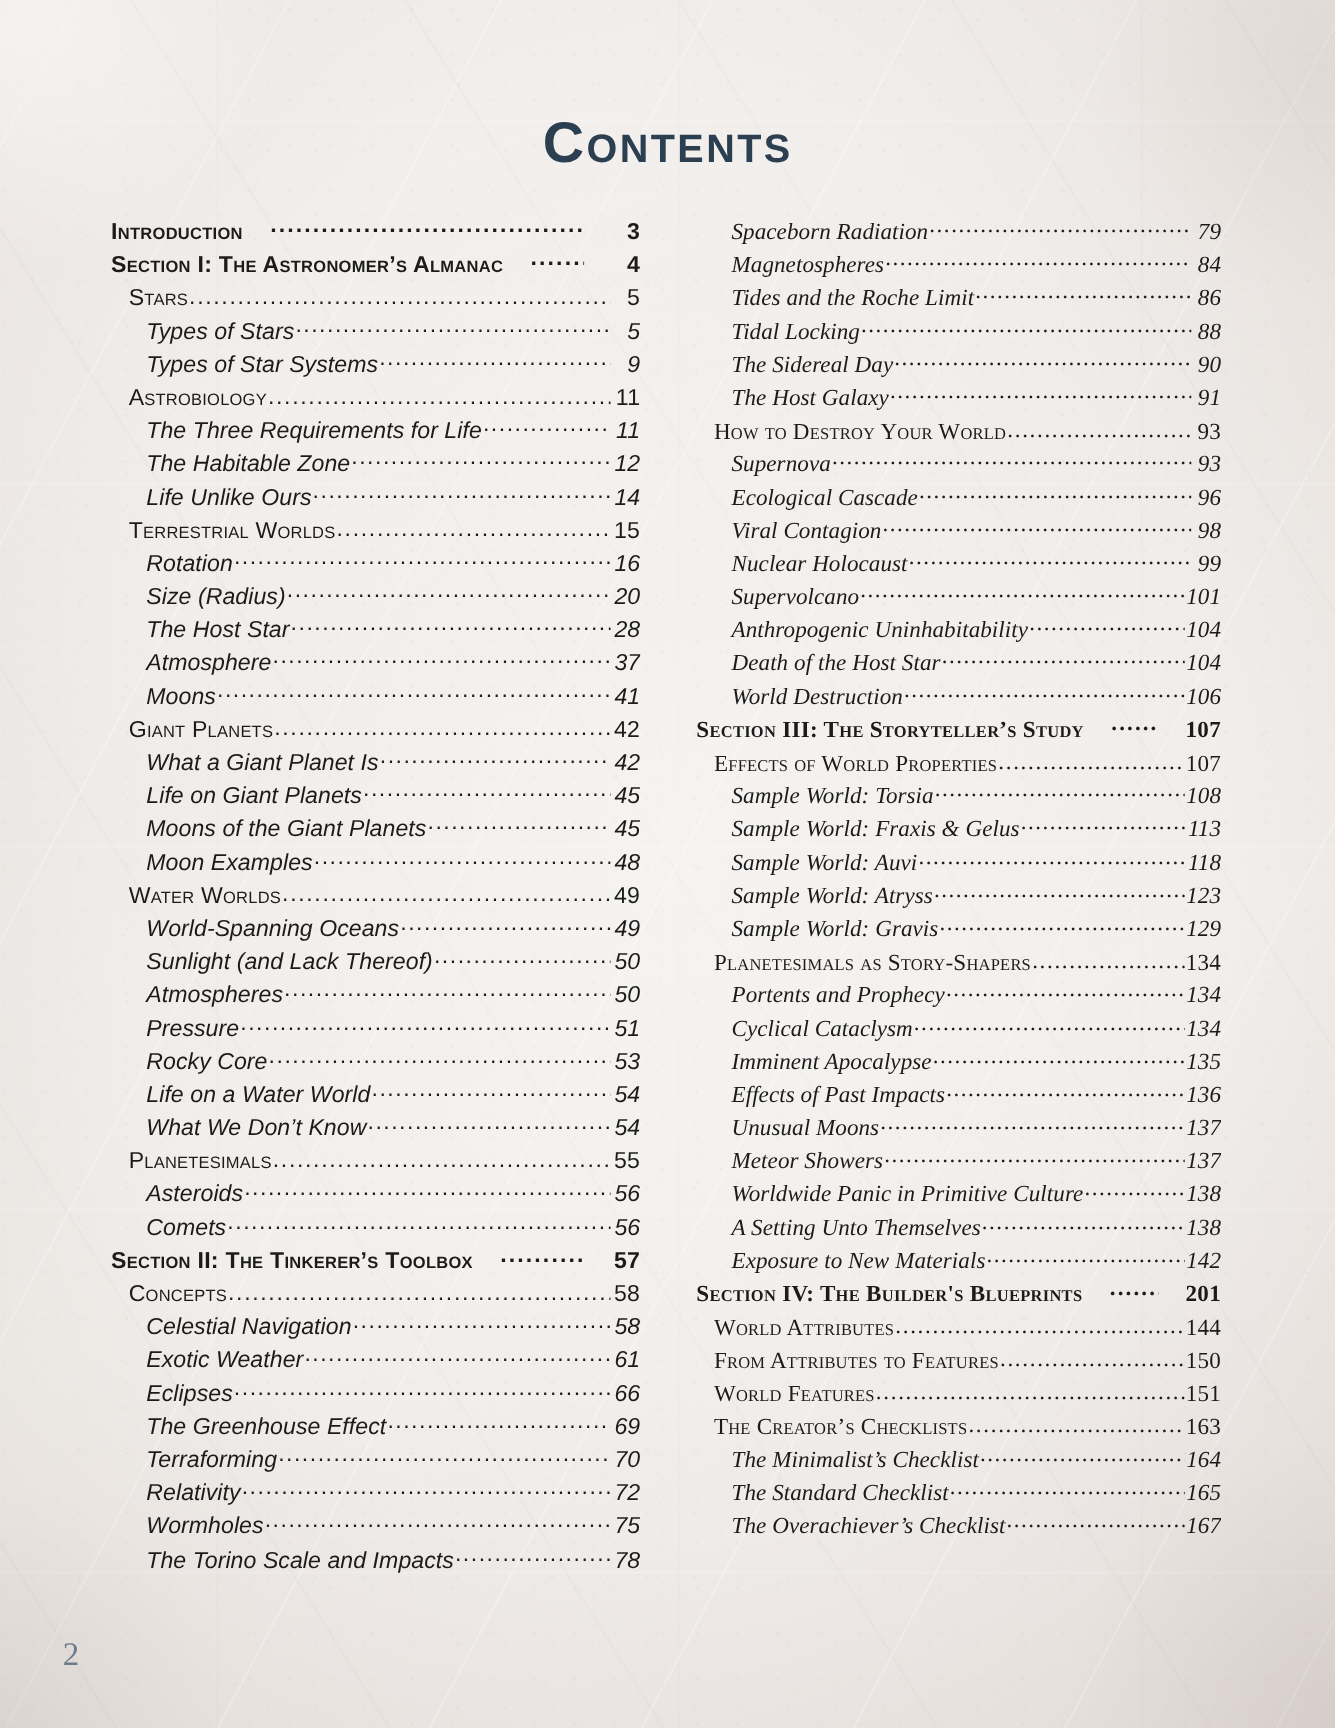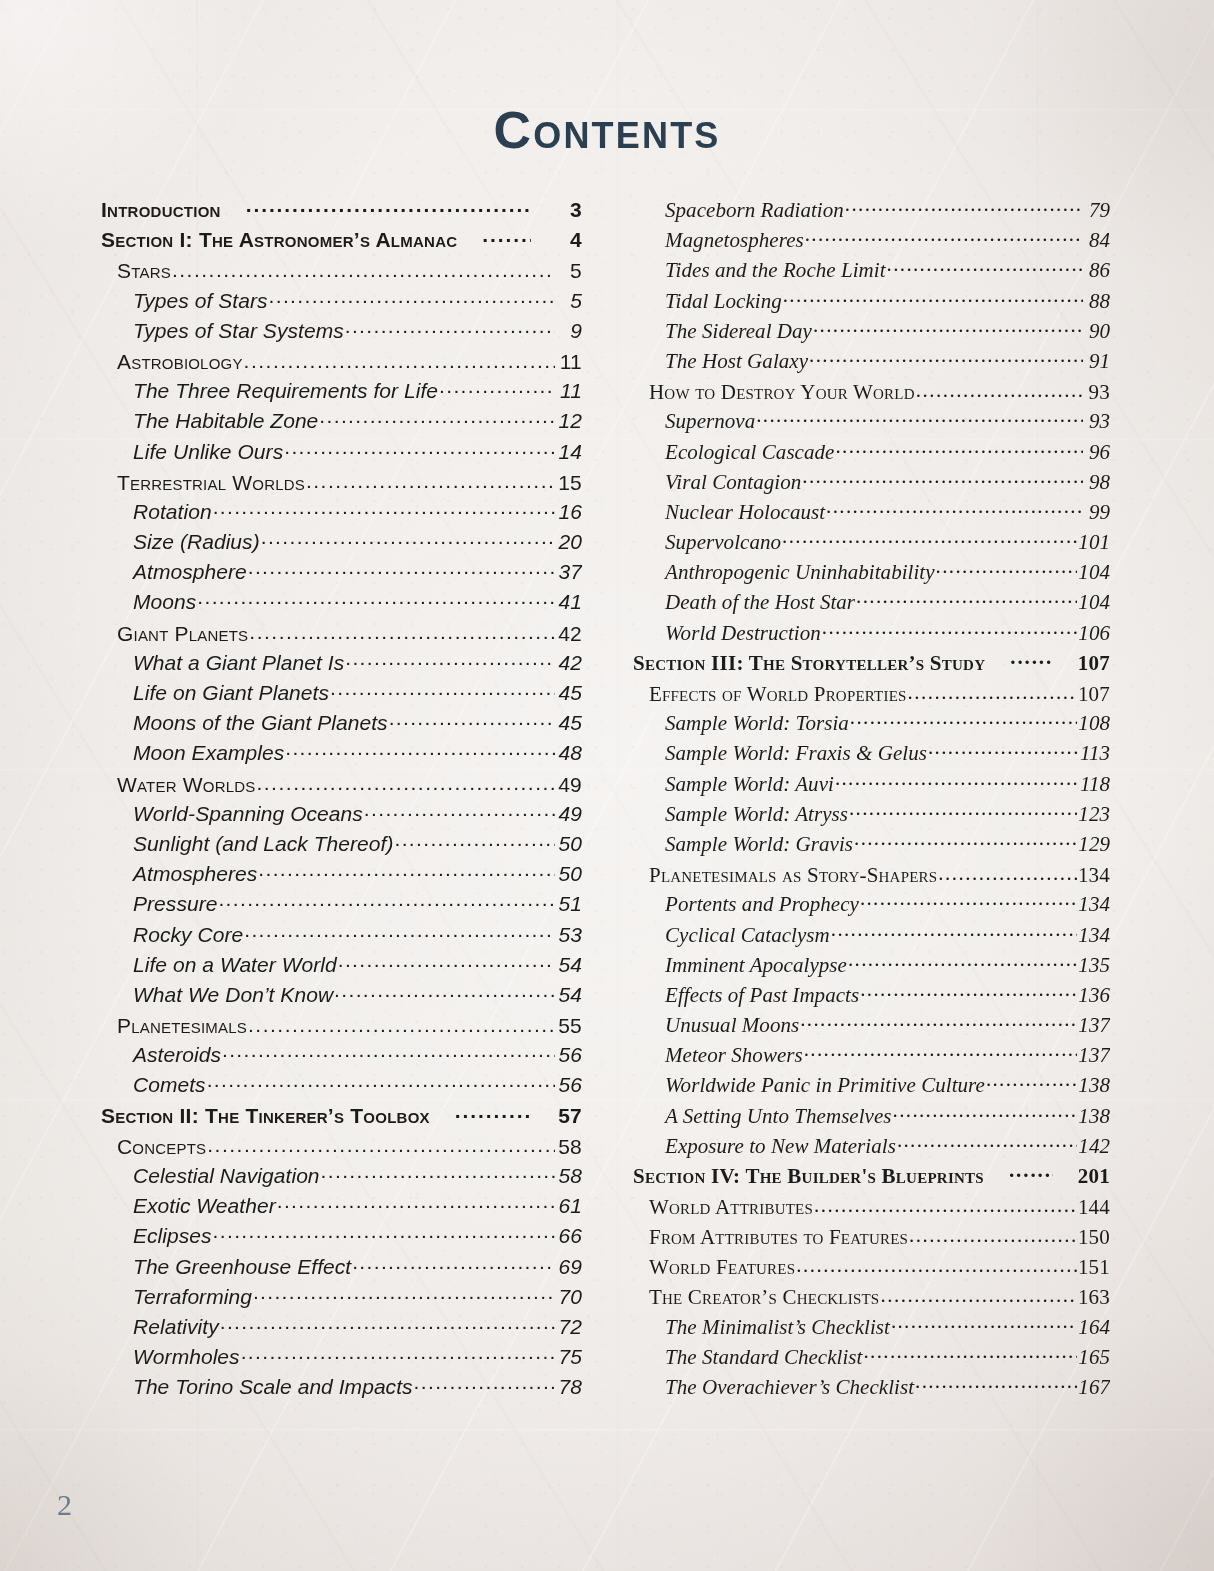--- a/index.html
+++ b/index.html
@@ -258,20 +258,25 @@
           <span class="label">Rotation</span>
           <span class="leader"></span>
           <span class="pagenum">16</span>
         </div>
         <div class="entry lvl2">
           <span class="label">Size (Radius)</span>
           <span class="leader"></span>
           <span class="pagenum">20</span>
         </div>
         <div class="entry lvl2">
+          <span class="label">The Host Star</span>
+          <span class="leader"></span>
+          <span class="pagenum">28</span>
+        </div>
+        <div class="entry lvl2">
           <span class="label">Atmosphere</span>
           <span class="leader"></span>
           <span class="pagenum">37</span>
         </div>
         <div class="entry lvl2">
           <span class="label">Moons</span>
           <span class="leader"></span>
           <span class="pagenum">41</span>
         </div>
         <div class="entry lvl1">

